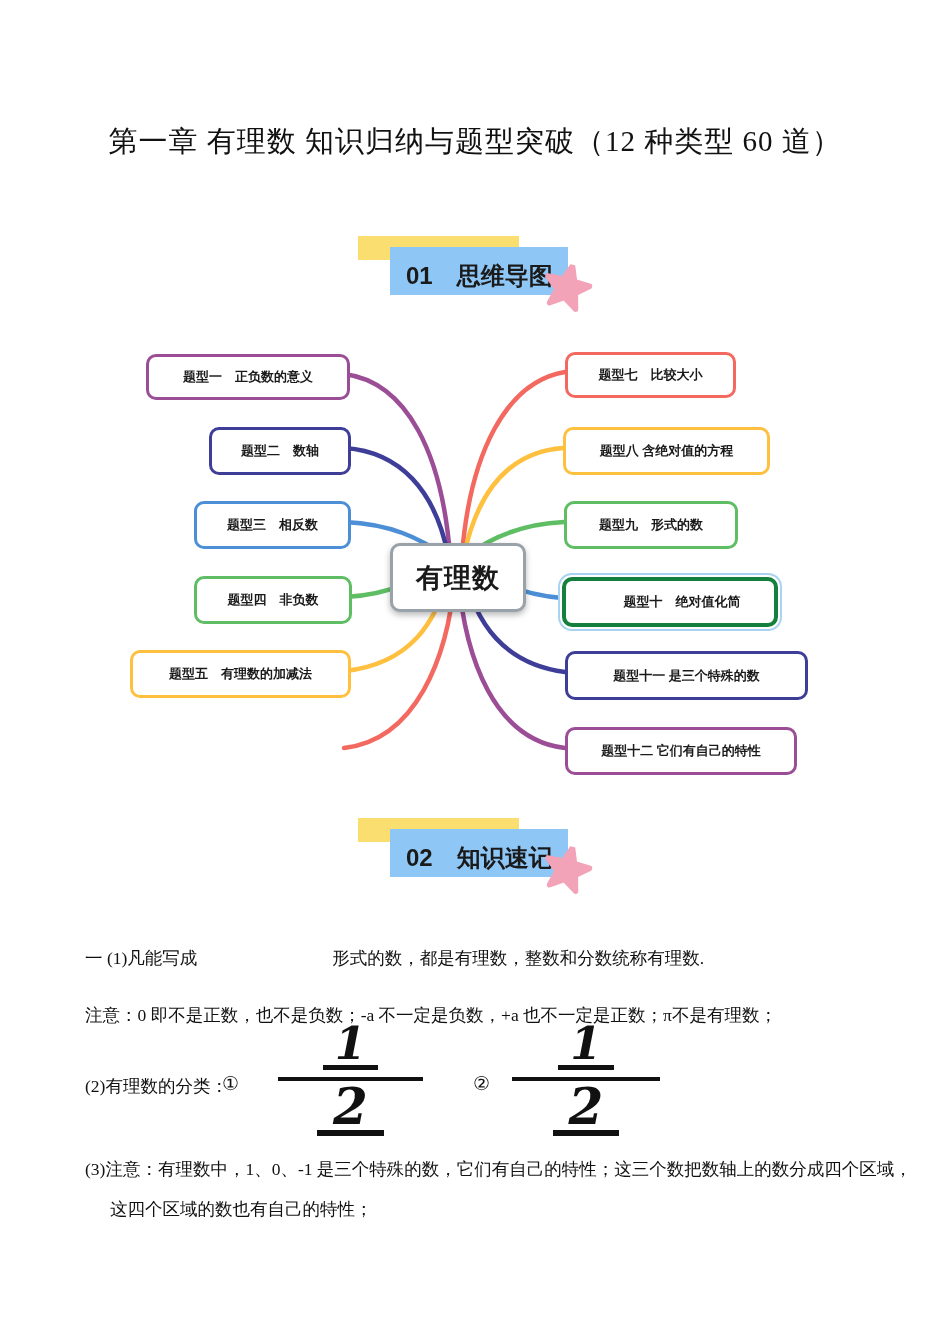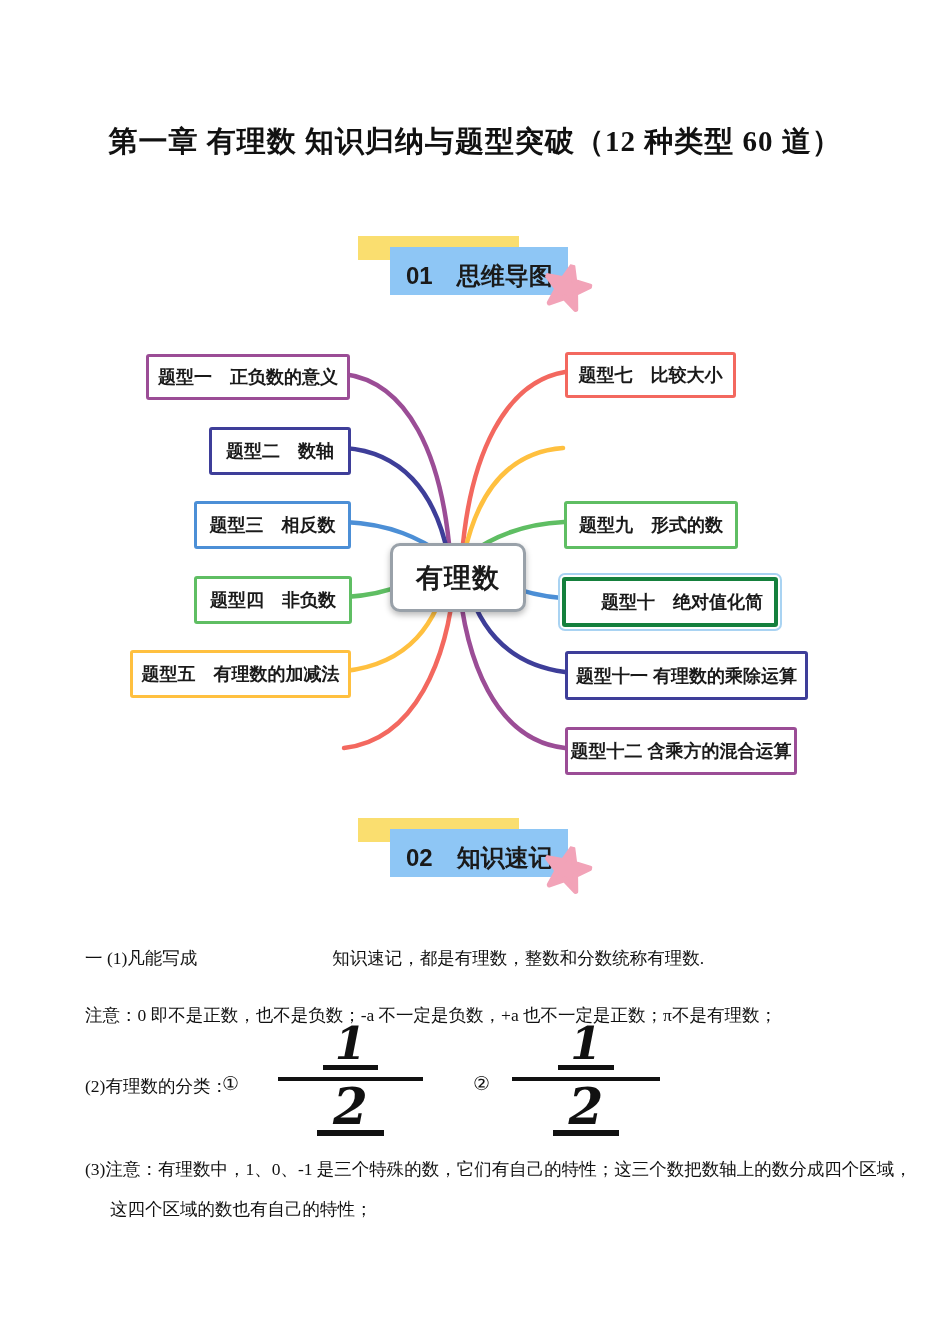--- a/index.html
+++ b/index.html
@@ -1,43 +1,43 @@
 <!DOCTYPE html>
 <html><head>
 <meta charset="utf-8">
 <style>
   html,body{margin:0;padding:0;background:#fff;}
   .page{position:relative;width:950px;height:1344px;background:#ffffff;overflow:hidden;
         font-family:"Liberation Serif","DejaVu Serif",serif;color:#111;}
 
   
   .doc-title{position:absolute;left:0;top:122px;width:950px;text-align:center;
-             font-size:29px;font-weight:bold;letter-spacing:1px;}
+             font-size:29px;font-weight:normal;letter-spacing:1px;}
 
   
   .sec{position:absolute;left:0;top:0;width:950px;height:110px;}
   .sec .band-yellow{position:absolute;left:358px;top:0;width:161px;height:24px;background:#FADE6F;}
   .sec .band-blue{position:absolute;left:390px;top:11px;width:178px;height:48px;background:#8EC6F5;}
   .sec .sec-label{position:absolute;left:406px;top:24px;width:170px;
                   font-family:"Liberation Sans","DejaVu Sans",sans-serif;
                   font-weight:bold;font-size:24px;color:#1a1a1a;}
   .sec .star{position:absolute;left:543px;top:28px;width:48px;height:48px;transform:rotate(14deg);}
   .sec1{top:236px;}
   .sec2{top:818px;}
 
   
   .mm-svg{position:absolute;left:0;top:0;width:950px;height:1344px;pointer-events:none;}
   .mm-svg path{fill:none;stroke-width:4.5;stroke-linecap:round;}
   .st-plum{stroke:#9B4D96}.st-indigo{stroke:#3E3E99}.st-blue{stroke:#4C8FD6}
   .st-green{stroke:#5FBE63}.st-amber{stroke:#FFC03F}.st-salmon{stroke:#F3685F}
 
-  .mm-node{position:absolute;background:#fff;border-radius:3px;display:flex;
+  .mm-node{position:absolute;background:#fff;border-radius:10px;display:flex;
            align-items:center;justify-content:center;
            font-family:"Liberation Sans","DejaVu Sans",sans-serif;
-           font-weight:bold;font-size:18px;color:#1a1a1a;white-space:nowrap;}
+           font-weight:bold;font-size:13px;color:#1a1a1a;white-space:nowrap;}
   .b-plum{border:3px solid #9B4D96}.b-indigo{border:3px solid #3E3E99}
   .b-blue{border:3px solid #4C8FD6}.b-green{border:3px solid #5FBE63}
   .b-amber{border:3px solid #FFC03F}.b-salmon{border:3px solid #F3685F}
   .n1{left:146px;top:354px;width:198px;height:40px;}
   .n2{left:209px;top:427px;width:136px;height:42px;}
   .n3{left:194px;top:501px;width:151px;height:42px;}
   .n4{left:194px;top:576px;width:152px;height:42px;}
   .n5{left:130px;top:650px;width:215px;height:42px;}
   .n6{left:161px;top:727px;width:183px;height:42px;}
   .n7{left:565px;top:352px;width:165px;height:40px;}
@@ -101,37 +101,38 @@
     <path class="st-indigo" d="M565,672 C505,664 475,625 462,566"></path>
     <path class="st-plum" d="M565,748 C495,740 465,660 458,575"></path>
   </svg>
 
   <div class="mm-node n1 b-plum">题型一　正负数的意义</div>
   <div class="mm-node n2 b-indigo">题型二　数轴</div>
   <div class="mm-node n4 b-green">题型四　非负数</div>
   <div class="mm-node n3 b-blue">题型三　相反数</div>
   <div class="mm-node n5 b-amber">题型五　有理数的加减法</div>
   <div class="mm-node n7 b-salmon">题型七　比较大小</div>
+  <div class="mm-node n8 b-amber">题型八 含绝对值的方程</div>
   <div class="mm-node n9 b-green">题型九　形式的数</div>
   <div class="mm-node n10">题型十　绝对值化简</div>
-  <div class="mm-node n11 b-indigo">题型十一 有理数的乘除运算</div>
-  <div class="mm-node n12 b-plum">题型十二 含乘方的混合运算</div>
+  <div class="mm-node n11 b-indigo">题型十一 是三个特殊的数</div>
+  <div class="mm-node n12 b-plum">题型十二 它们有自己的特性</div>
   <div class="mm-node mm-center">有理数</div>
 
   <div class="sec sec2">
     <div class="band-yellow"></div>
     <div class="band-blue"></div>
     <div class="sec-label">02　知识速记</div>
     <svg class="star" viewBox="0 0 44 44">
       <polygon points="22,1 27.3,14.7 42,15.5 30.6,24.8 34.3,39 22,31 9.7,39 13.4,24.8 2,15.5 16.7,14.7" fill="#F2A3B8" stroke="#F2A3B8" stroke-width="5" stroke-linejoin="round"></polygon>
     </svg>
   </div>
 
   <div class="para p1">
-    <span>一  (1)凡能写成</span><span class="blank"></span><span>知识速记，都是有理数，整数和分数统称有理数.</span>
+    <span>一  (1)凡能写成</span><span class="blank"></span><span>形式的数，都是有理数，整数和分数统称有理数.</span>
   </div>
 
   <div class="para p2">注意：0 即不是正数，也不是负数；-a 不一定是负数，+a 也不一定是正数；π不是有理数；</div>
 
   <div class="para p3-label">(2)有理数的分类：</div>
   <div class="marker mk1">①</div>
   <div class="bigfrac bf1">
     <span class="fnum">1</span>
     <span class="fbar"></span>
     <span class="fden">2</span>

